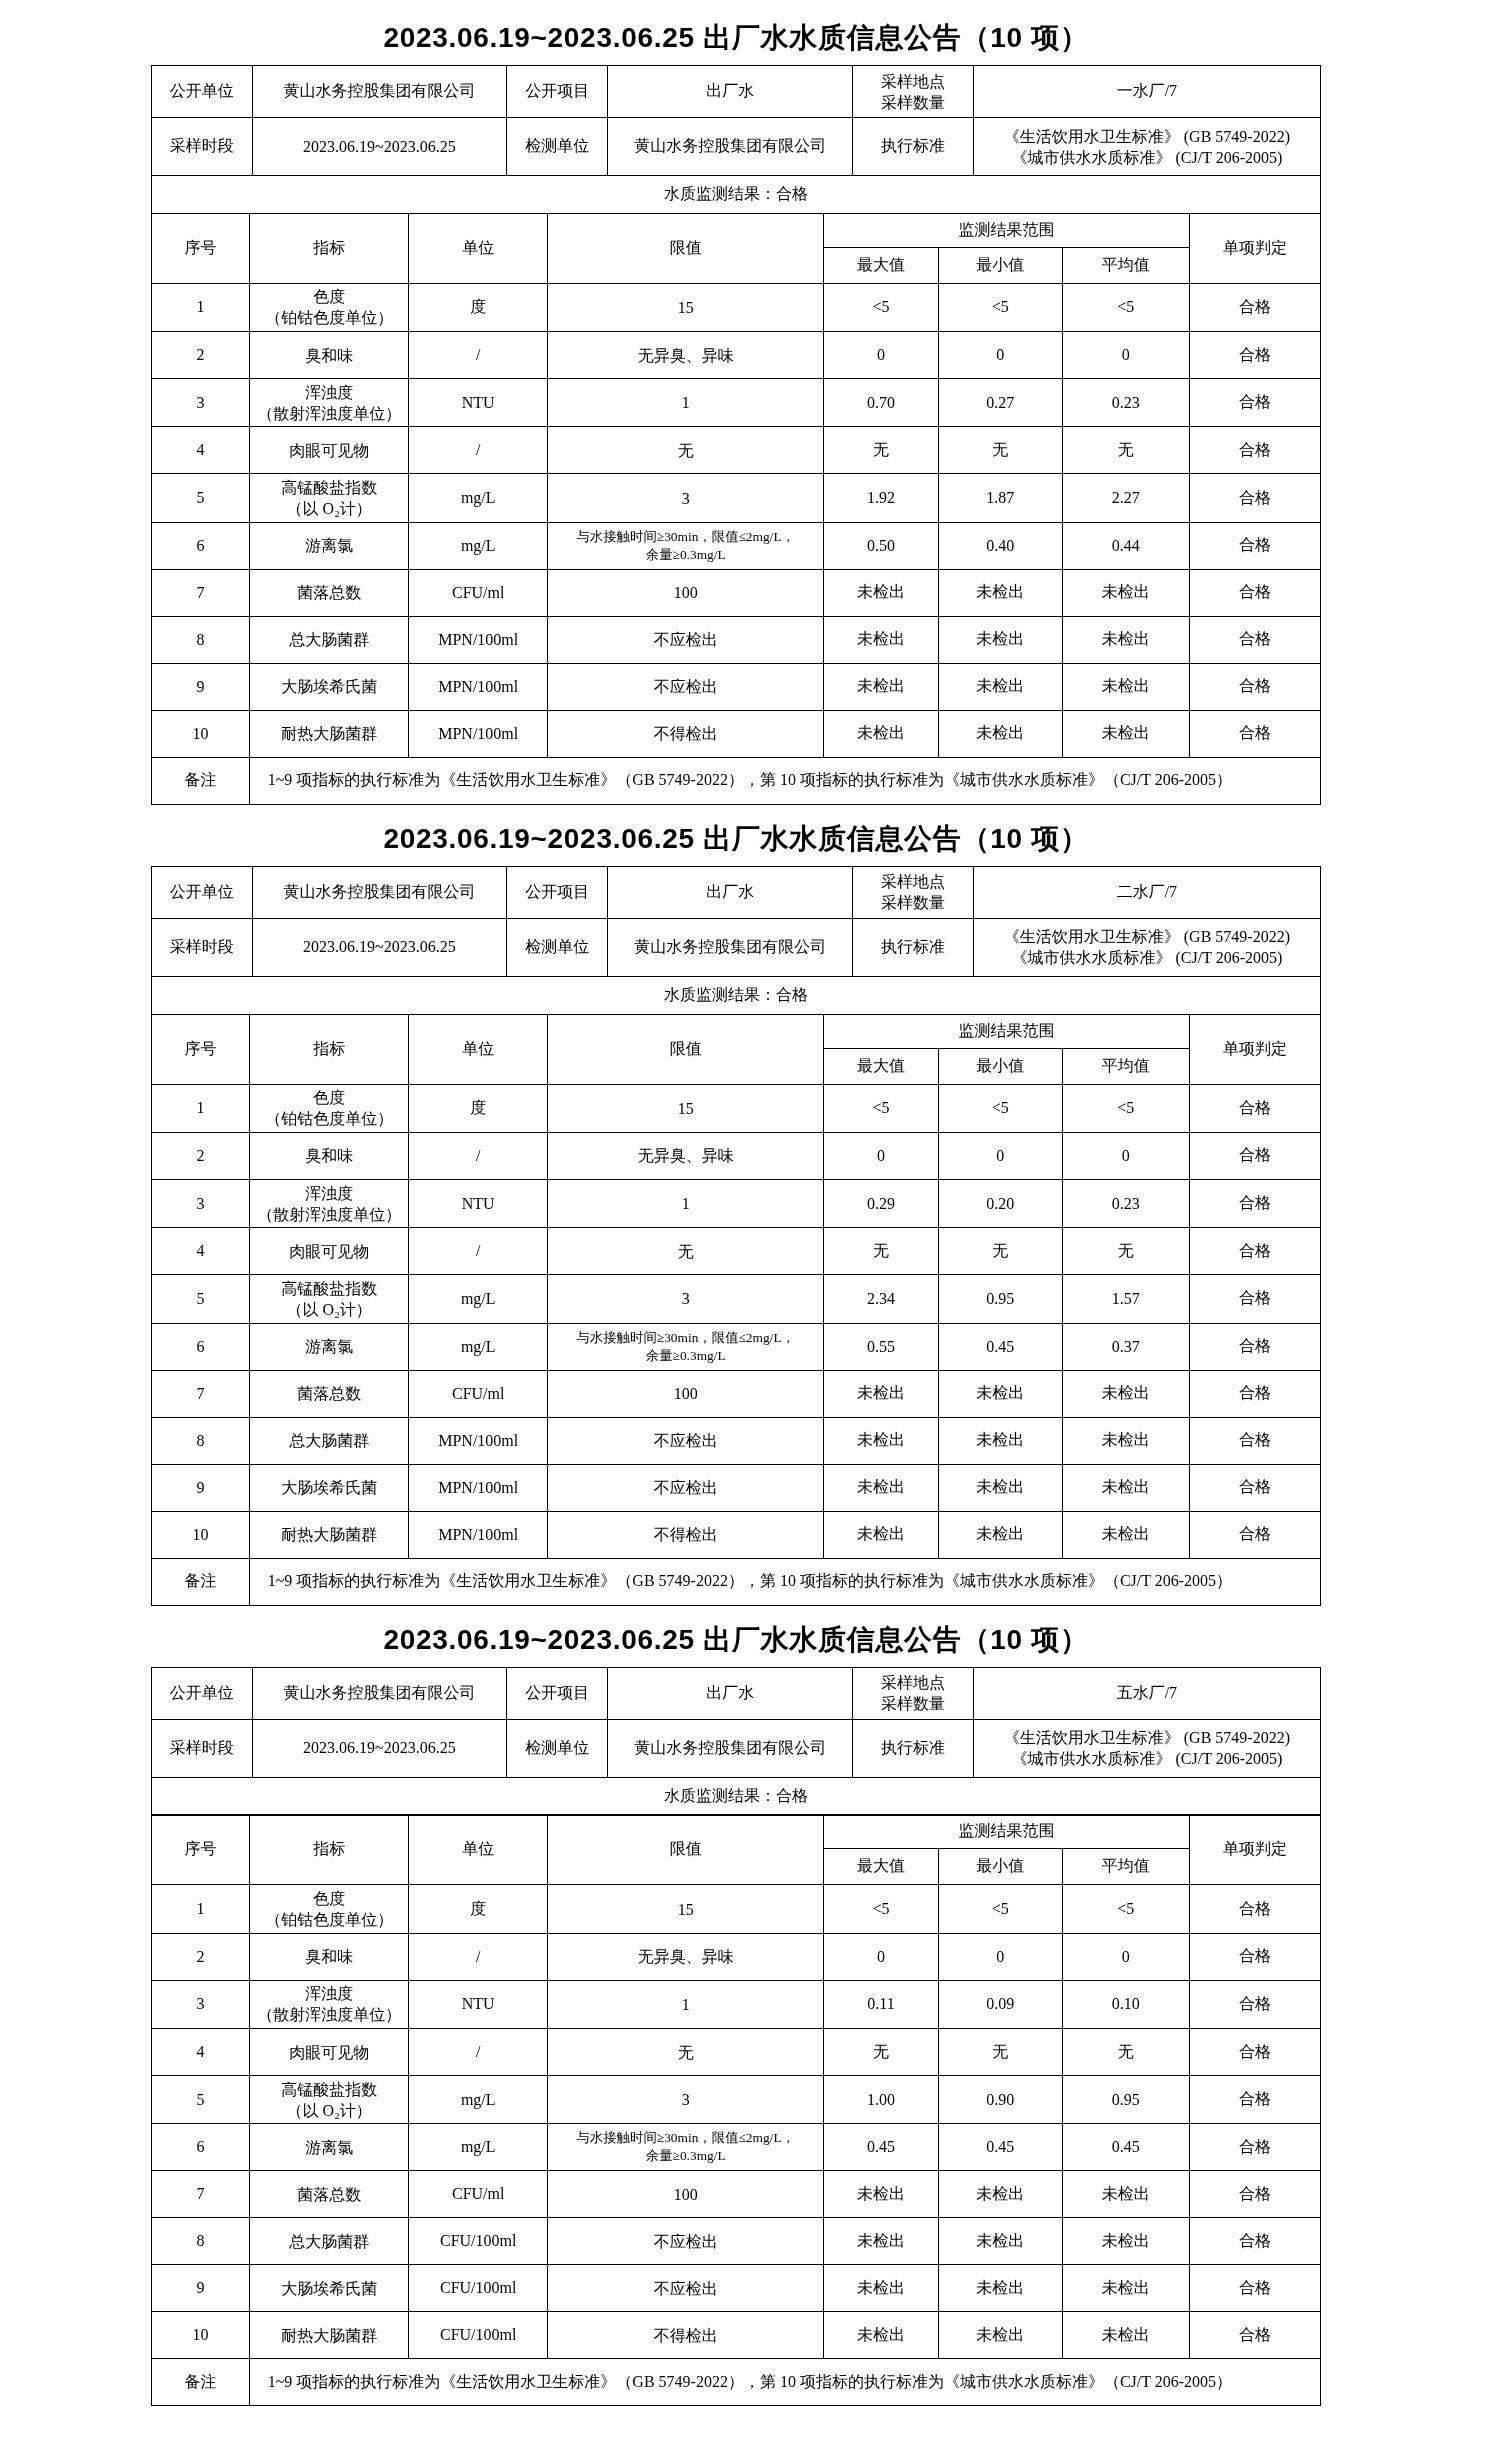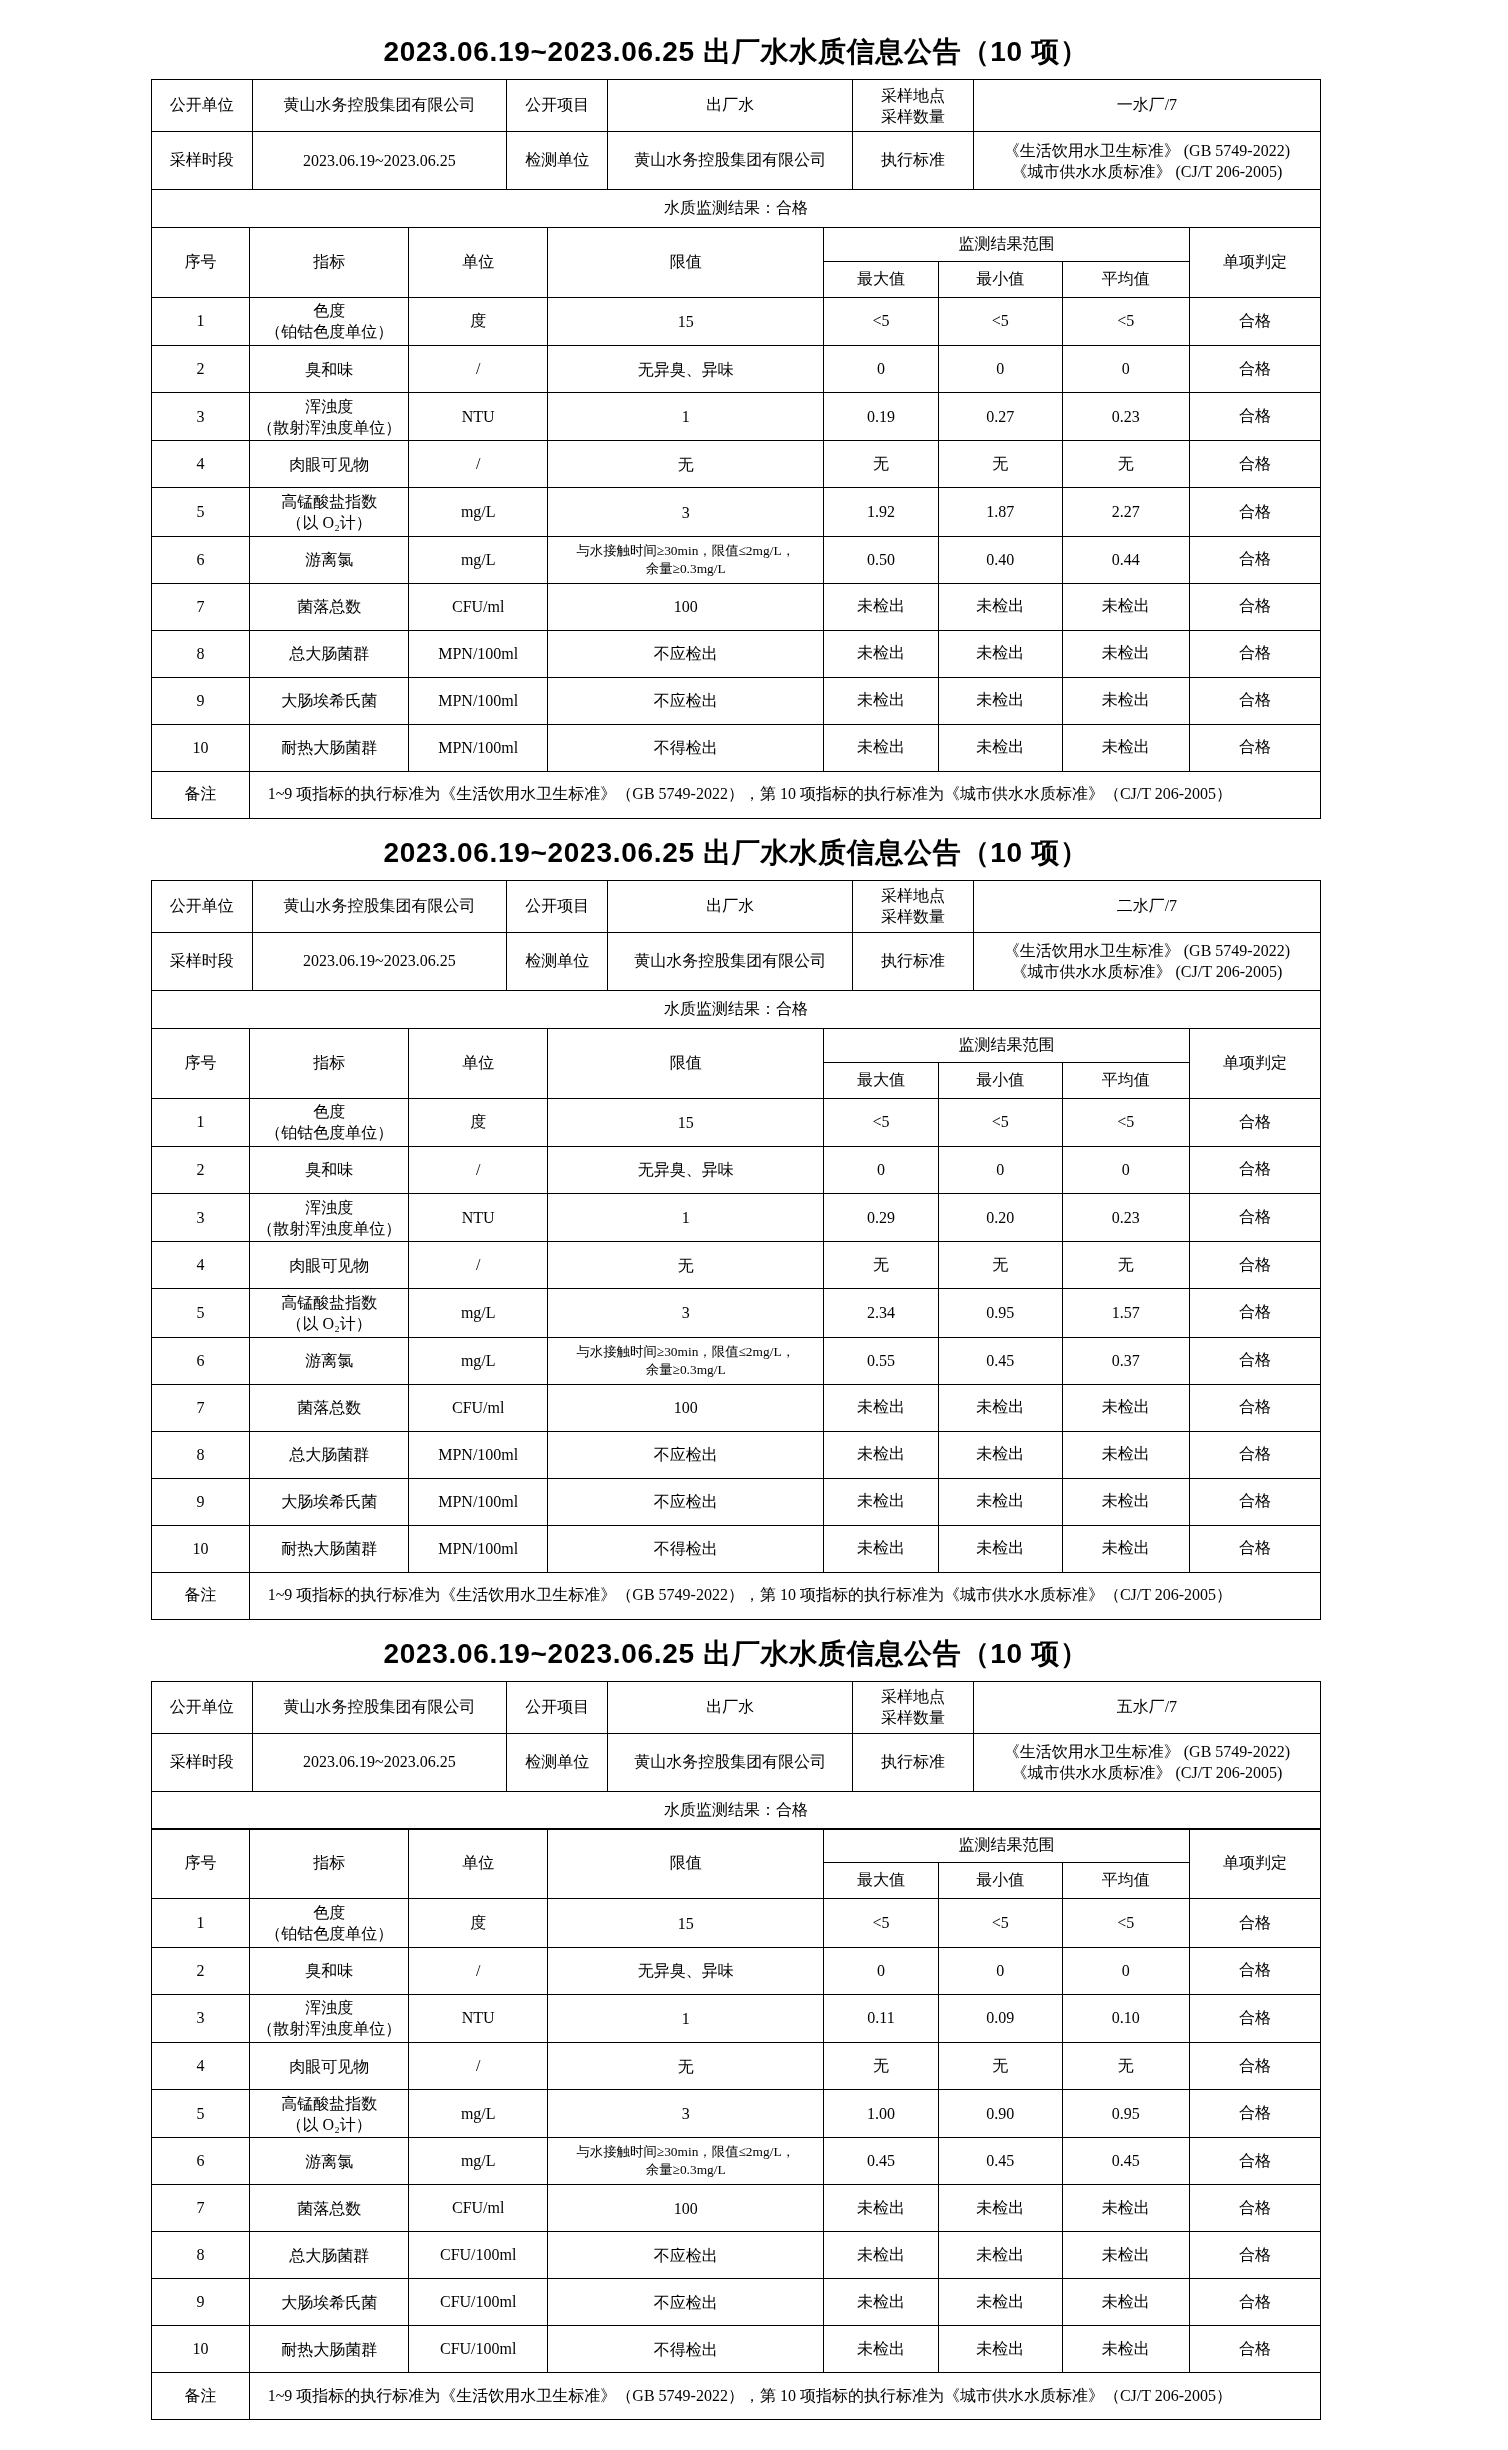--- a/index.html
+++ b/index.html
@@ -6,21 +6,21 @@
     margin: 0;
     padding: 0;
     background: #ffffff;
     color: #000000;
   }
   body {
     width: 1508px;
     min-height: 2450px;
     font-family: "Liberation Serif", "DejaVu Serif", serif;
   }
-  #doc { padding-top: 18px; }
+  #doc { padding-top: 4px; }
   .bulletin-section { margin: 0; }
   .bulletin-title {
     width: 1170px;
     margin: 15px 0 8px 151px;
     text-align: center;
     font-family: "Liberation Sans", "DejaVu Sans", sans-serif;
     font-weight: bold;
     font-size: 28px;
     letter-spacing: 0.7px;
     white-space: nowrap;
@@ -169,21 +169,21 @@
           <tr>
             <td>3</td>
             <td>
                 <div class="line">浑浊度</div>
                 <div class="line">（散射浑浊度单位）</div>
               </td>
             <td>NTU</td>
             <td class="limit-cell">
                 <div class="line">1</div>
               </td>
-            <td>0.19</td>
+            <td>0.70</td>
             <td>0.27</td>
             <td>0.23</td>
             <td>合格</td>
           </tr>
           <tr>
             <td>4</td>
             <td>
                 <div class="line">肉眼可见物</div>
               </td>
             <td>/</td>

